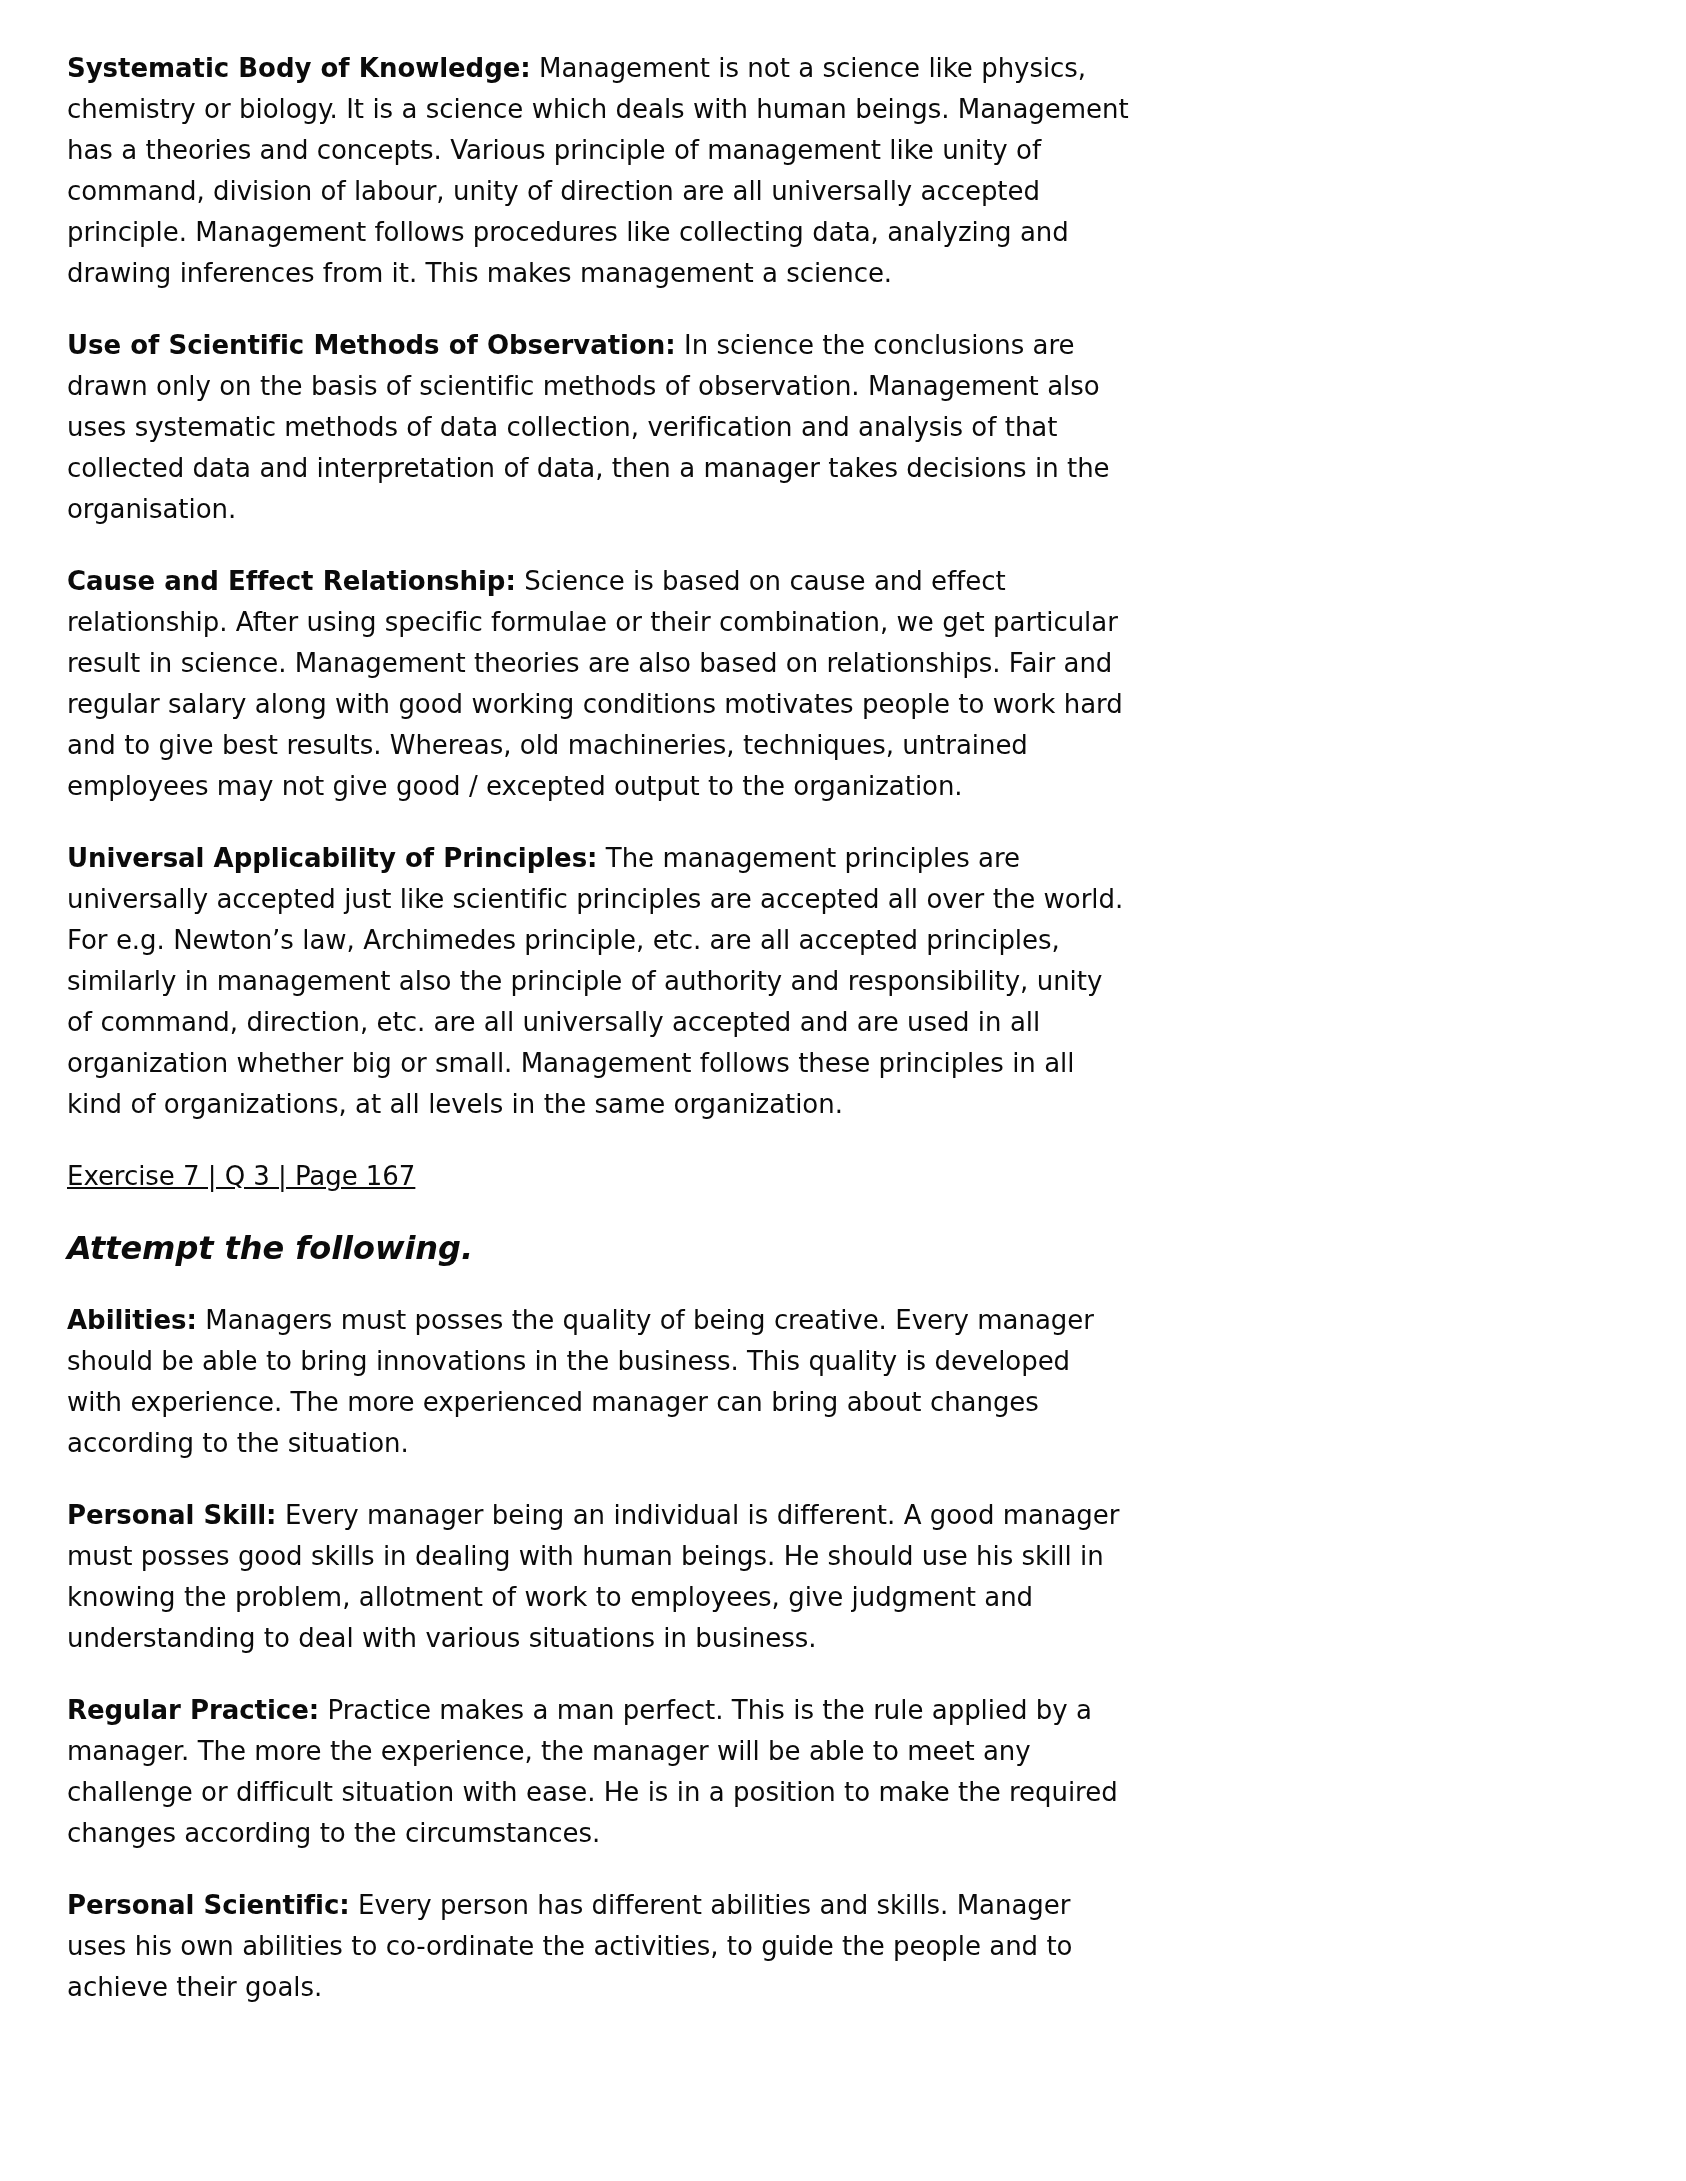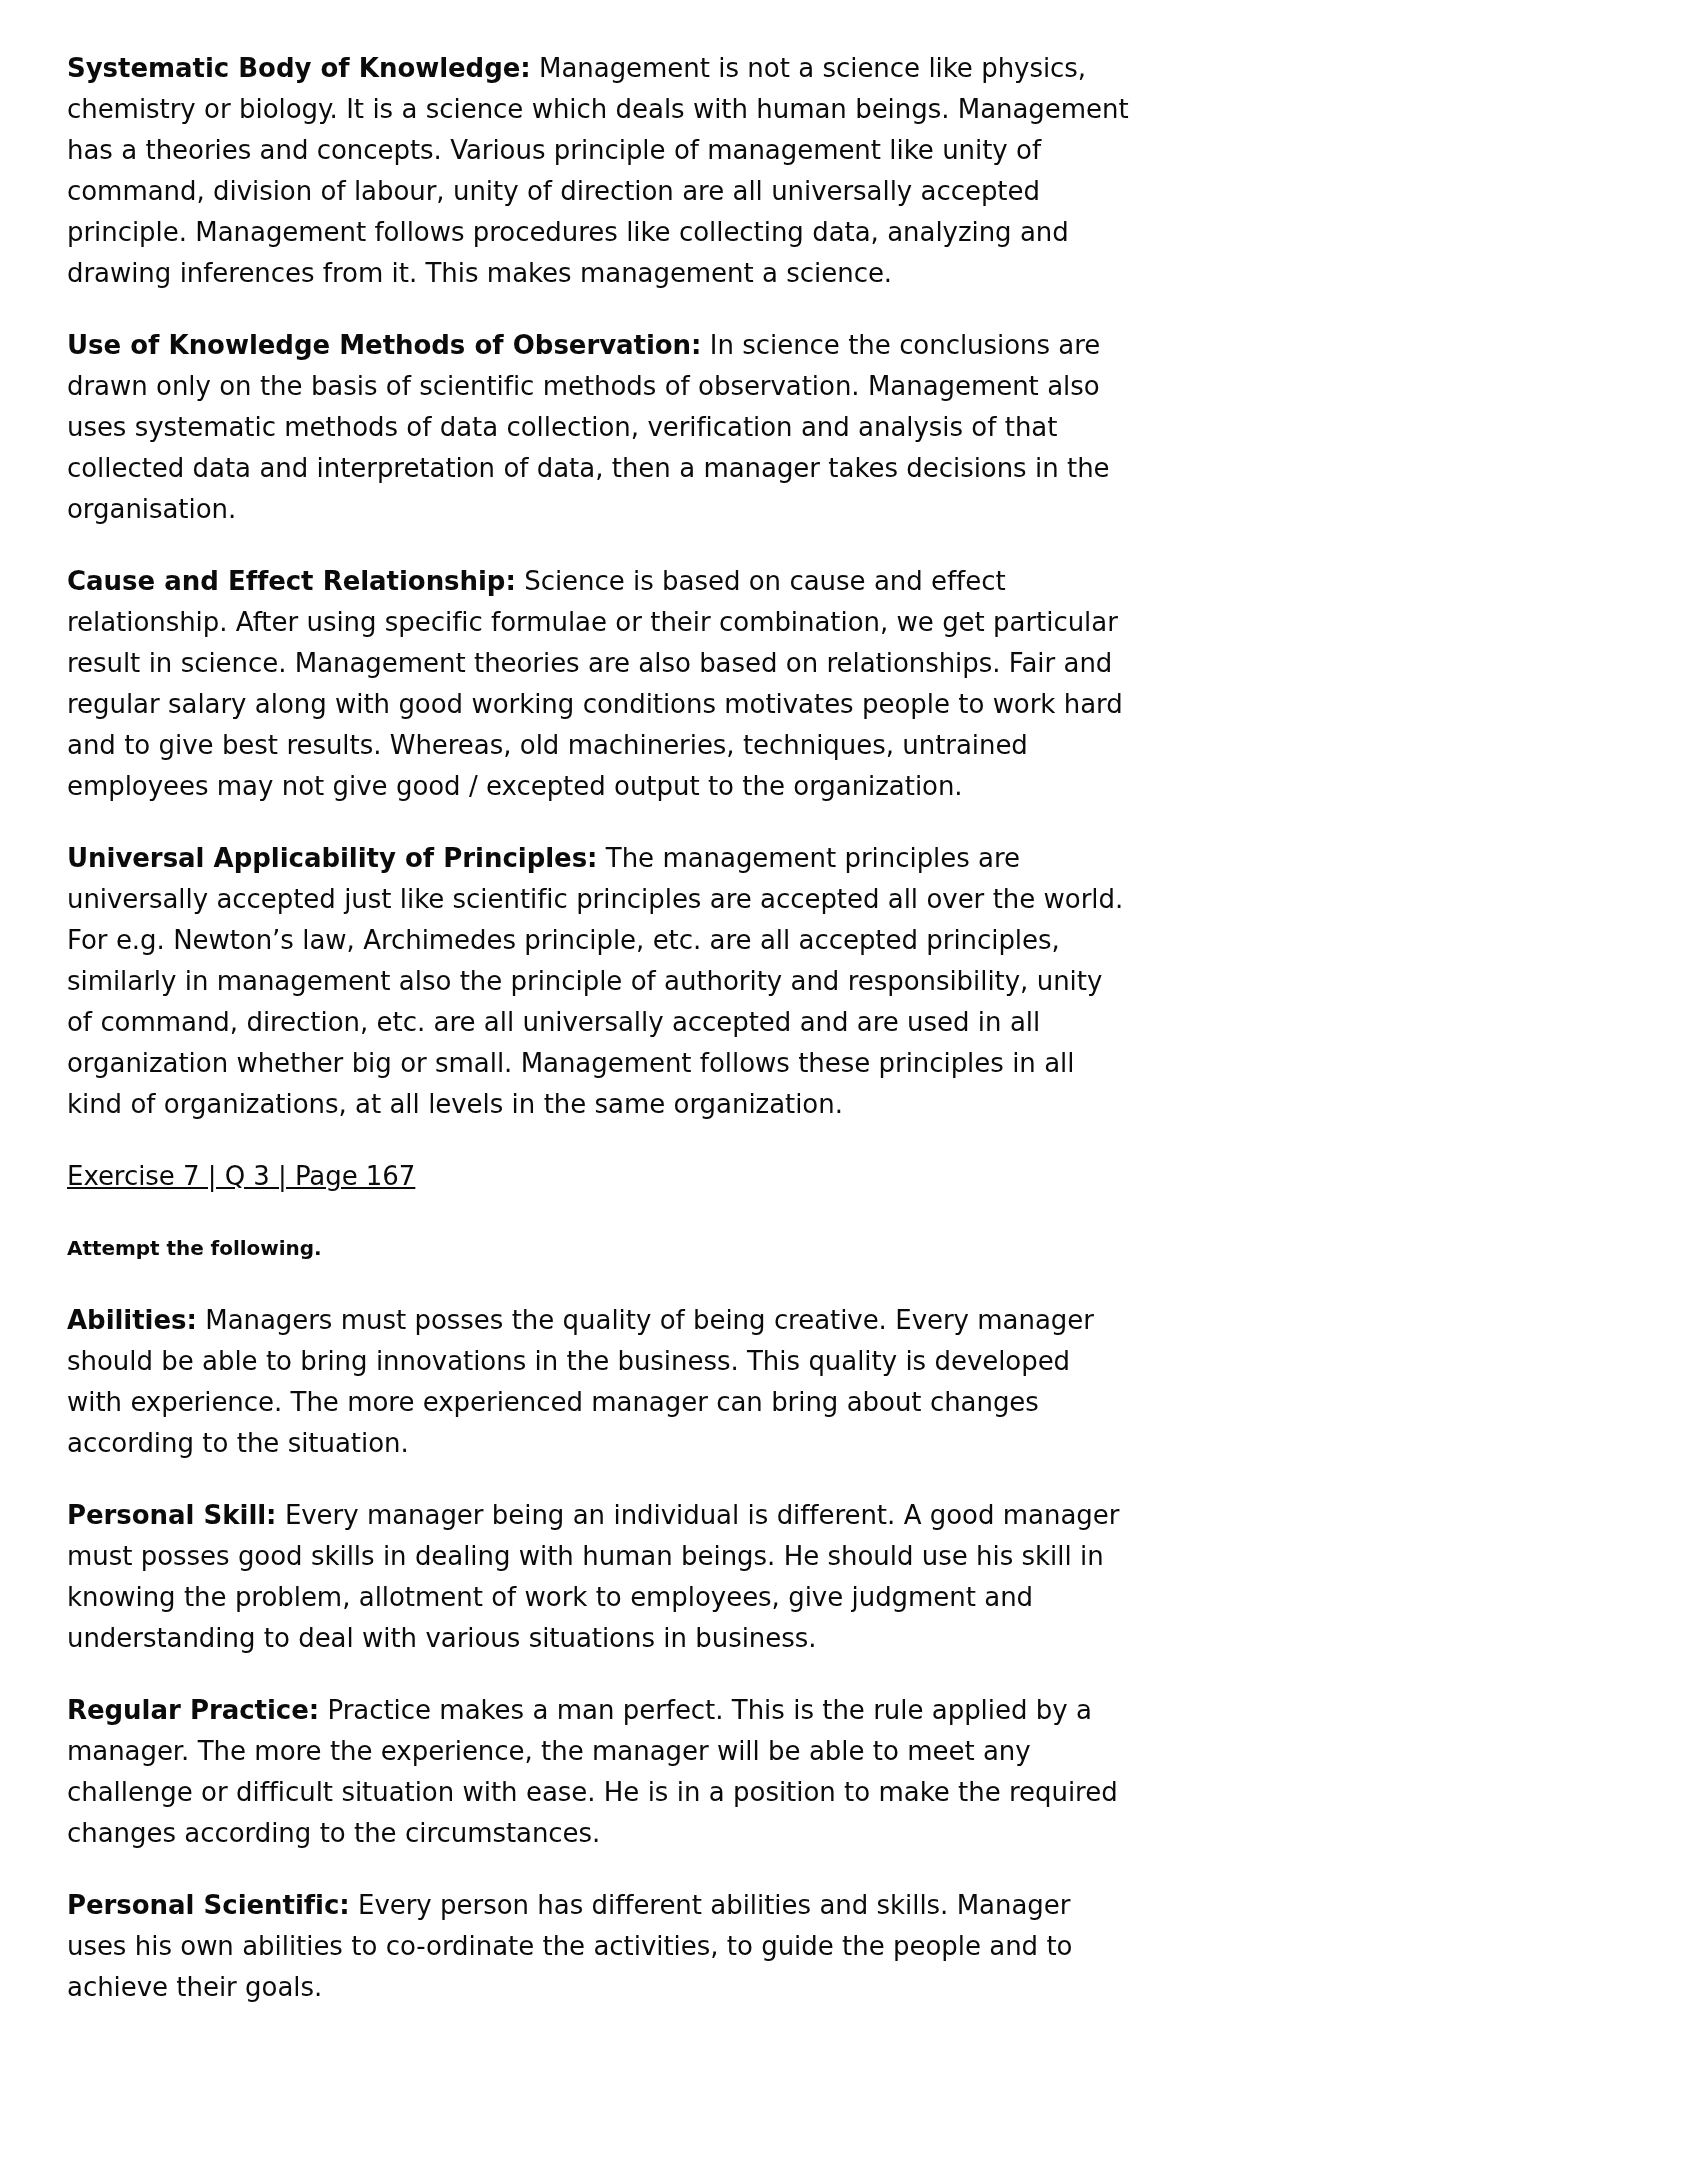--- a/index.html
+++ b/index.html
@@ -40,45 +40,46 @@
   }
   p.plain {
     margin: 0 0 31px 0;
     font-size: 26px;
     line-height: 41px;
     letter-spacing: -0.05px;
     text-decoration: underline;
   }
   h3.heading {
     margin: 0 0 31px 0;
-    font-size: 20px;
+    font-size: 32px;
     line-height: 41px;
     font-weight: bold;
     letter-spacing: -0.05px;
+    font-style: italic;
   }
   h3.solution {
     margin: 0 0 31px 0;
     font-size: 25px;
     line-height: 41px;
     font-weight: bold;
     letter-spacing: 0.9px;
   }
 </style>
 </head>
 <body>
 
 <div class="page">
   <div class="content">
 
     <p class="para">
       <span class="lead">Systematic Body of Knowledge:</span><span> Management is not a science like physics, chemistry or biology. It is a science which deals with human beings. Management has a theories and concepts. Various principle of management like unity of command, division of labour, unity of direction are all universally accepted principle. Management follows procedures like collecting data, analyzing and drawing inferences from it. This makes management a science.</span>
     </p>
 
     <p class="para">
-      <span class="lead">Use of Knowledge Methods of Observation:</span><span> In science the conclusions are drawn only on the basis of scientific methods of observation. Management also uses systematic methods of data collection, verification and analysis of that collected data and interpretation of data, then a manager takes decisions in the organisation.</span>
+      <span class="lead">Use of Scientific Methods of Observation:</span><span> In science the conclusions are drawn only on the basis of scientific methods of observation. Management also uses systematic methods of data collection, verification and analysis of that collected data and interpretation of data, then a manager takes decisions in the organisation.</span>
     </p>
 
     <p class="para">
       <span class="lead">Cause and Effect Relationship:</span><span> Science is based on cause and effect relationship. After using specific formulae or their combination, we get particular result in science. Management theories are also based on relationships. Fair and regular salary along with good working conditions motivates people to work hard and to give best results. Whereas, old machineries, techniques, untrained employees may not give good / excepted output to the organization.</span>
     </p>
 
     <p class="para">
       <span class="lead">Universal Applicability of Principles:</span><span> The management principles are universally accepted just like scientific principles are accepted all over the world. For e.g. Newton’s law, Archimedes principle, etc. are all accepted principles, similarly in management also the principle of authority and responsibility, unity of command, direction, etc. are all universally accepted and are used in all organization whether big or small. Management follows these principles in all kind of organizations, at all levels in the same organization.</span>
     </p>
 

